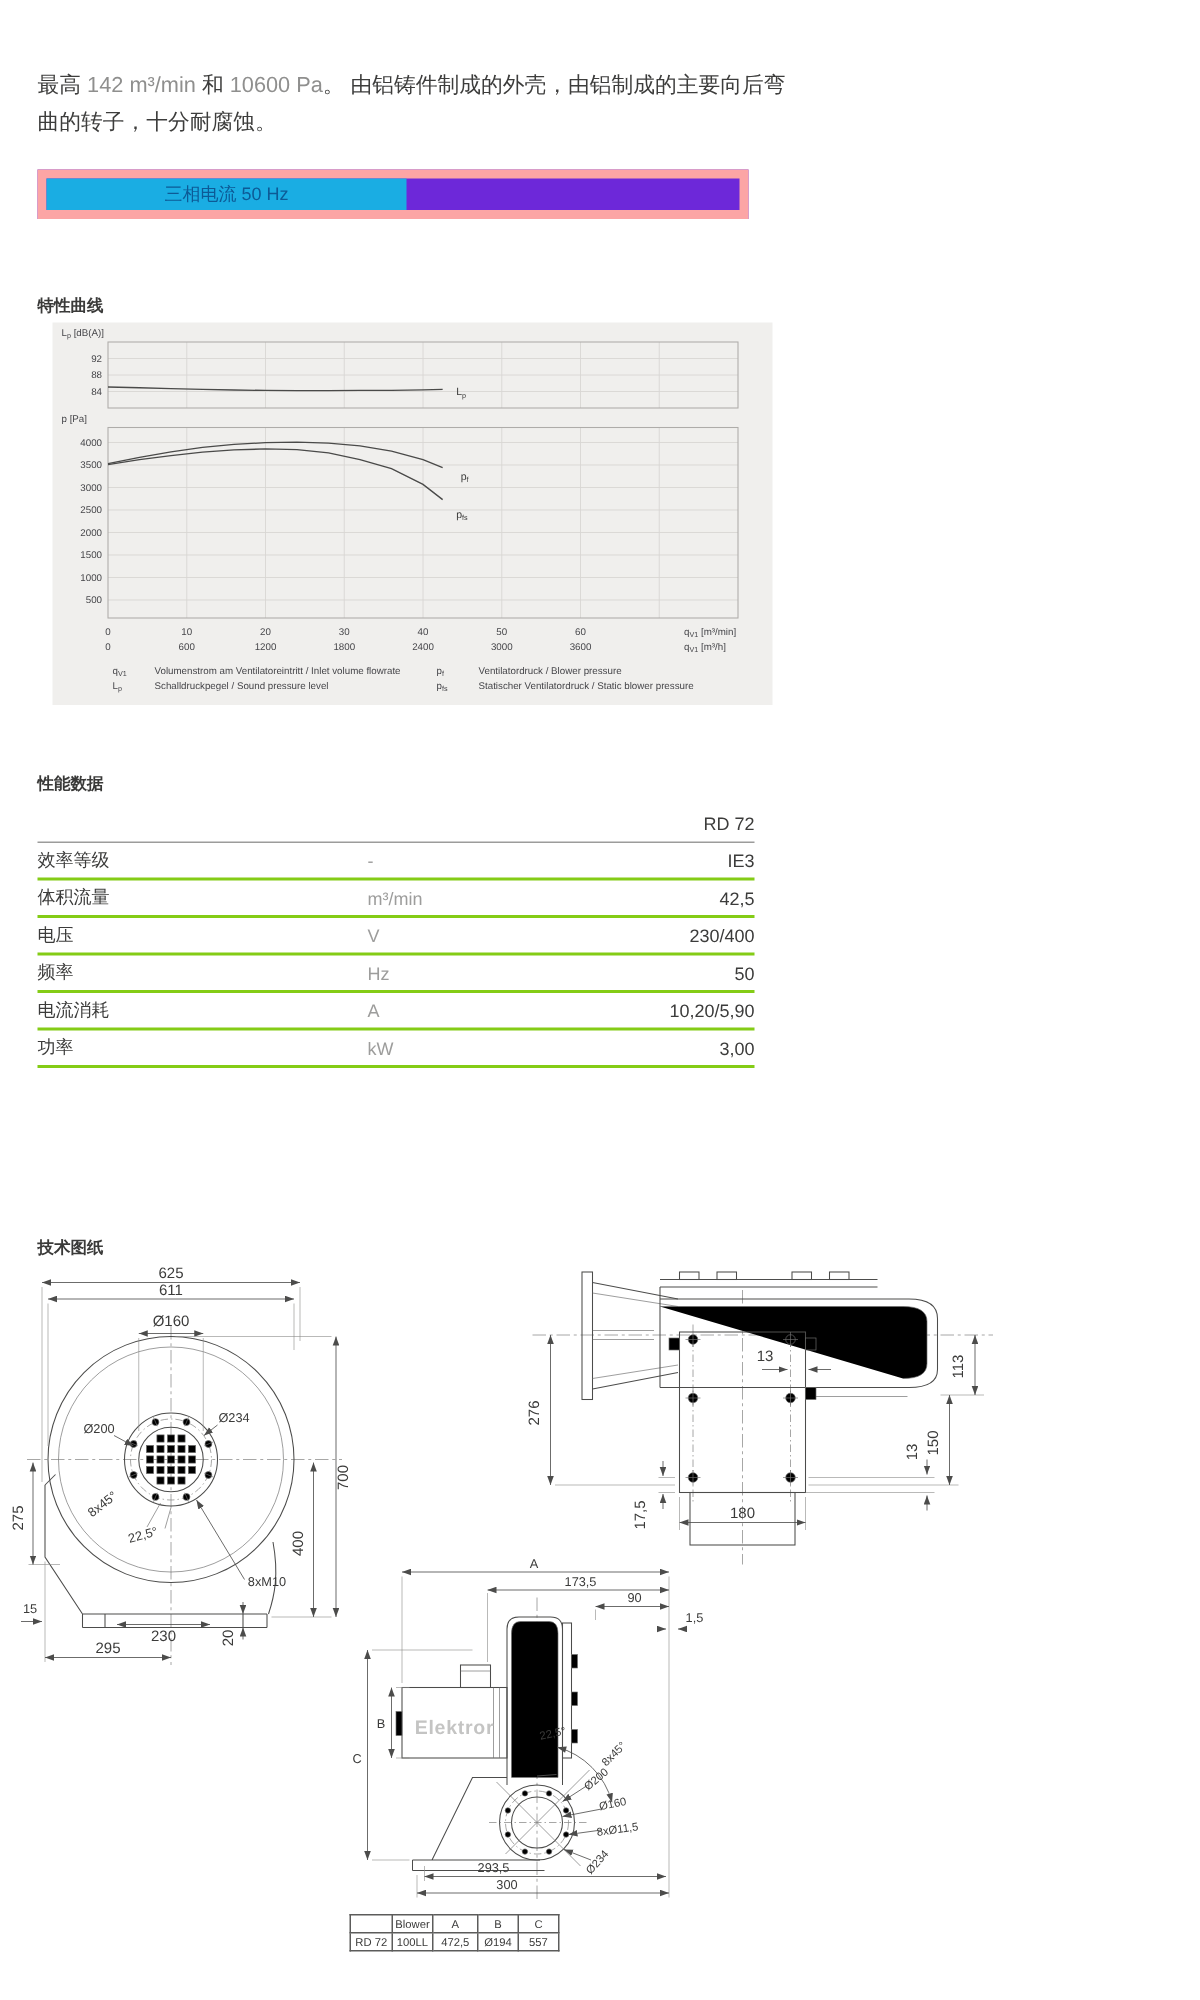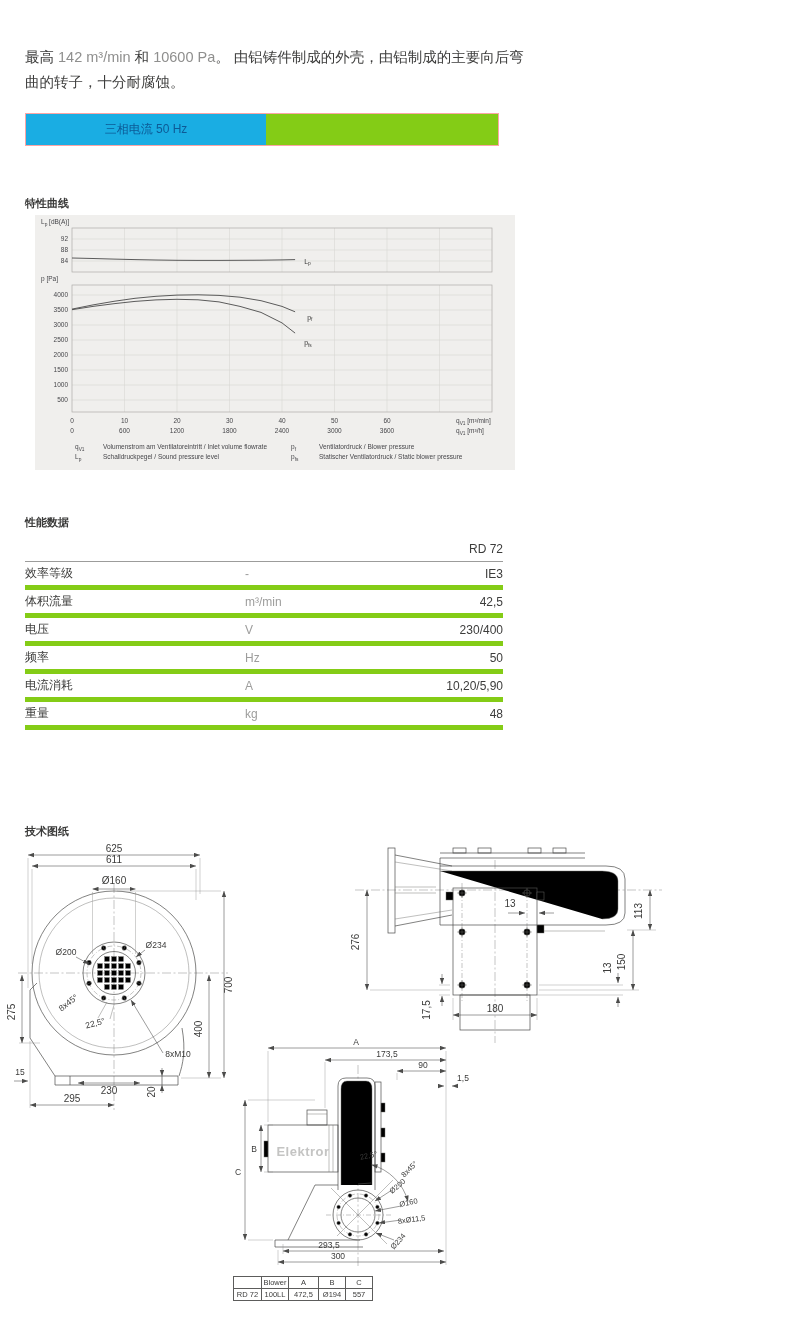--- a/index.html
+++ b/index.html
@@ -4,41 +4,41 @@
 <style>
   html,body{margin:0;padding:0;background:#fff;}
   body{font-family:"Liberation Sans","DejaVu Sans",sans-serif;}
   .page{position:relative;width:800px;height:1333px;background:#fff;overflow:hidden;border-radius:14px;}
 
   
   .intro{position:absolute;left:25px;top:30px;width:505px;font-size:14.5px;line-height:25px;color:#3d3d3c;}
   .intro .num{color:#8f8f8e;}
 
   
-  .tabbar{position:absolute;left:25px;top:113px;width:474px;height:33px;border:1px solid #fca5a5;background:#84cc16;box-sizing:border-box;display:flex;}
+  .tabbar{position:absolute;left:25px;top:113px;width:474px;height:33px;border:6px solid #fca5a5;background:#6d28d9;box-sizing:border-box;display:flex;}
   .tab-active{width:240px;height:100%;background:#1aade3;color:#0d5a96;font-size:12px;display:flex;align-items:center;justify-content:center;cursor:pointer;}
 
   
   .sec-title{position:absolute;left:25px;font-size:11px;font-weight:600;color:#3a3a39;}
   #t-curves{top:187px;}
   #t-perf{top:506px;}
   #t-draw{top:815px;}
 
   
   .chart-panel{position:absolute;left:35px;top:215px;width:480px;height:255px;background:#f0efed;}
   .grid{stroke:#d8d6d4;stroke-width:0.6;}
   .frame{stroke:#aeaca9;stroke-width:0.7;fill:none;}
   .tick{font-size:6.5px;fill:#46464a;}
   .curve{fill:none;stroke:#4a4a49;stroke-width:0.9;}
   .slabel{font-size:7px;fill:#3b3b3a;}
 
   
   .perf{position:absolute;left:25px;top:536px;width:478px;font-size:12px;color:#3c3c3b;}
   .perf-head{height:25px;display:flex;align-items:center;justify-content:flex-end;border-bottom:1px solid #9c9c9b;}
-  .perf-row{height:23px;display:flex;align-items:center;border-bottom:5px solid #84cc16;}
+  .perf-row{height:23px;display:flex;align-items:center;border-bottom:2px solid #84cc16;}
   .perf-row .lbl{flex:0 0 220px;}
   .perf-row .unit{flex:1;color:#9d9d9c;}
   .perf-row .val{margin-left:auto;}
 
   
   svg.draw{position:absolute;overflow:visible;}
   .ln{stroke:#4c4c4b;stroke-width:0.7;fill:none;}
   .thin{stroke:#6f6f6e;stroke-width:0.45;}
   .cl{stroke:#8a8a88;stroke-width:0.5;fill:none;stroke-dasharray:9 2.5 2 2.5;}
   .ext{stroke:#8a8a88;stroke-width:0.4;fill:none;}
@@ -176,23 +176,23 @@
           <span class="lbl">频率</span>
           <span class="unit">Hz</span>
           <span class="val">50</span>
         </div>
         <div class="perf-row">
           <span class="lbl">电流消耗</span>
           <span class="unit">A</span>
           <span class="val">10,20/5,90</span>
         </div>
         <div class="perf-row">
-          <span class="lbl">重量</span>
-          <span class="unit">kg</span>
-          <span class="val">48</span>
+          <span class="lbl">功率</span>
+          <span class="unit">kW</span>
+          <span class="val">3,00</span>
         </div>
       </div>
   </div>
 
   <h2 class="sec-title" id="t-draw">技术图纸</h2>
 
   <svg class="draw" style="left:10px;top:842px;" width="295" height="275" viewBox="0 0 295 275">
     <defs>
       <marker id="a1e" markerWidth="7" markerHeight="5" refX="6" refY="2.2" orient="auto" markerUnits="userSpaceOnUse">
         <path d="M0,0 L6,2.2 L0,4.4 Z" fill="#4c4c4b"></path>

